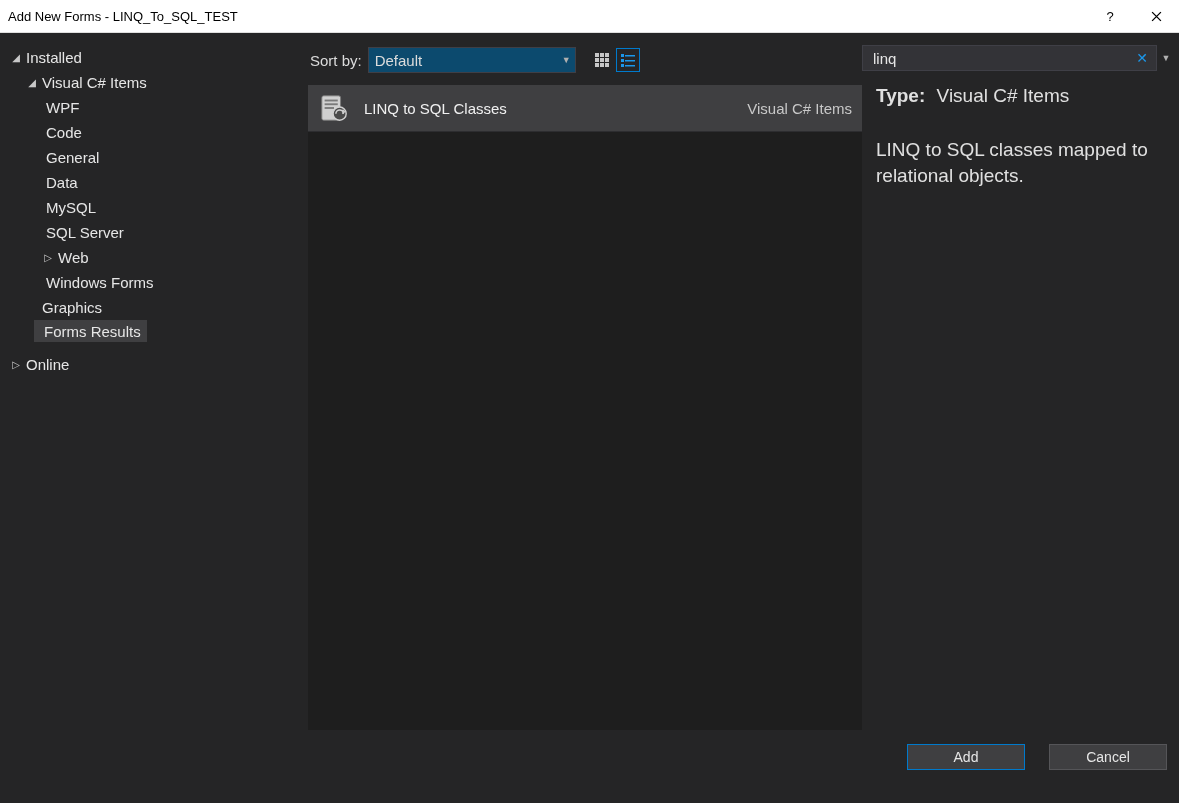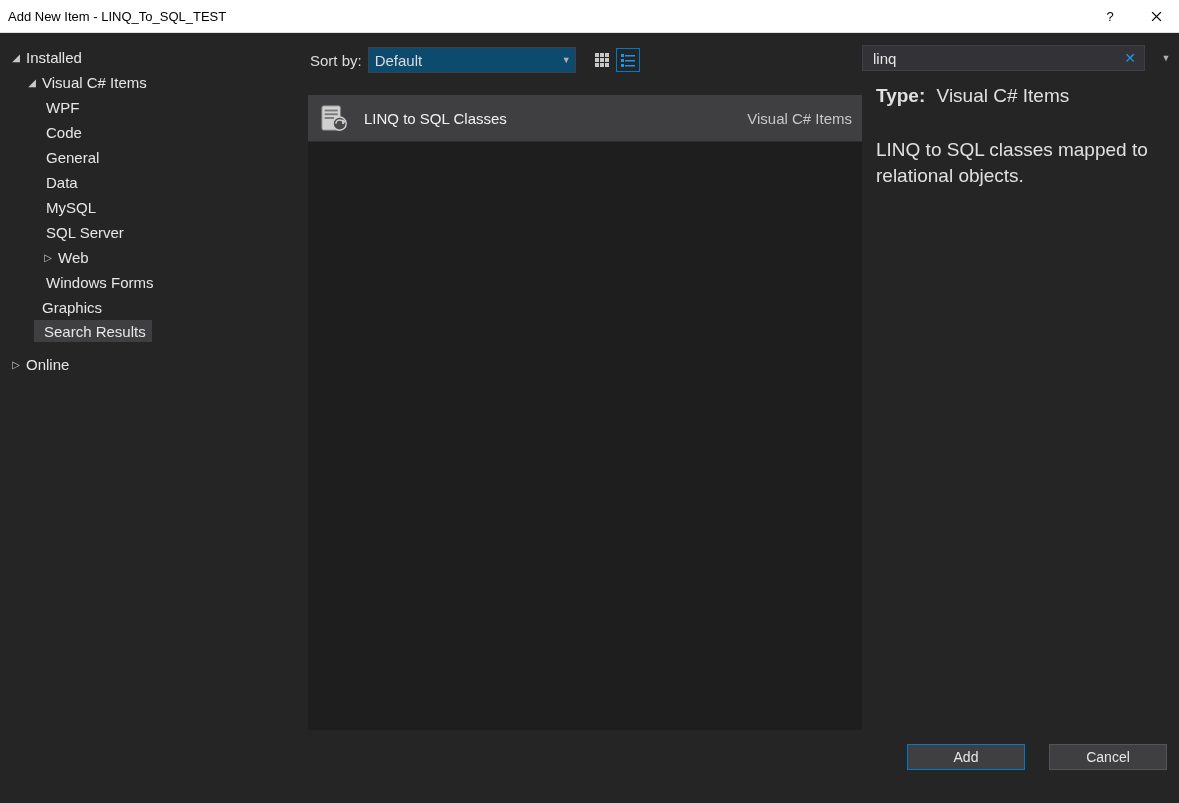--- a/index.html
+++ b/index.html
@@ -125,21 +125,21 @@
     display: flex; align-items: center; justify-content: center;
     color: #cfcfcf;
   }
   .view-btn.active {
     border: 1px solid #007acc;
     box-sizing: border-box;
   }
   .template-list {
     flex: 1;
     background: #1e1e1e;
-    margin-top: 14px;
+    margin-top: 4px;
   }
   .template-row {
     height: 46px;
     background: #3f3f41;
     border-bottom: 1px solid #2d2d30;
     display: flex;
     align-items: center;
     padding: 0 10px;
   }
   .template-icon {
@@ -156,21 +156,21 @@
     flex: 1;
     background: #252526;
     display: flex;
     flex-direction: column;
     padding: 12px 0 0 0;
   }
   .search-row {
     display: flex;
     align-items: center;
     padding-right: 6px;
-    gap: 14px;
+    gap: 2px;
   }
   .search-box {
     flex: 1;
     height: 24px;
     background: #333337;
     border: 1px solid #3f3f46;
     display: flex;
     align-items: center;
     padding: 0 4px 0 8px;
   }
@@ -236,21 +236,21 @@
     align-items: center;
     justify-content: center;
     padding: 0 14px;
   }
   .dlg-btn.primary { border: 1px solid #007acc; }
 </style>
 </head>
 <body>
 
 <div class="titlebar">
-  <div class="titlebar-title">Add New Item - LINQ_To_SQL_TEST</div>
+  <div class="titlebar-title">Add New Forms - LINQ_To_SQL_TEST</div>
   <div class="titlebar-buttons">
     <div class="titlebar-btn">?</div>
     <div class="titlebar-btn close">
       <svg viewBox="0 0 10 10">
           <path d="M1 1 L9 9 M9 1 L1 9" stroke="#000" stroke-width="1.2" fill="none"></path>
         </svg>
     </div>
   </div>
 </div>
 
@@ -290,21 +290,21 @@
           <span>Web</span>
         </div>
         <div class="tree-item indent-2">
             <span>Windows Forms</span>
           </div>
         <div class="tree-item indent-1">
           <span class="tree-arrow blank">▷</span>
           <span>Graphics</span>
         </div>
         <div class="tree-item selected">
-          <span>Search Results</span>
+          <span>Forms Results</span>
         </div>
         <div style="height:10px"></div>
         <div class="tree-item">
           <span class="tree-arrow">▷</span>
           <span>Online</span>
         </div>
       </div>
     </div>
 
     <div class="center-panel">

